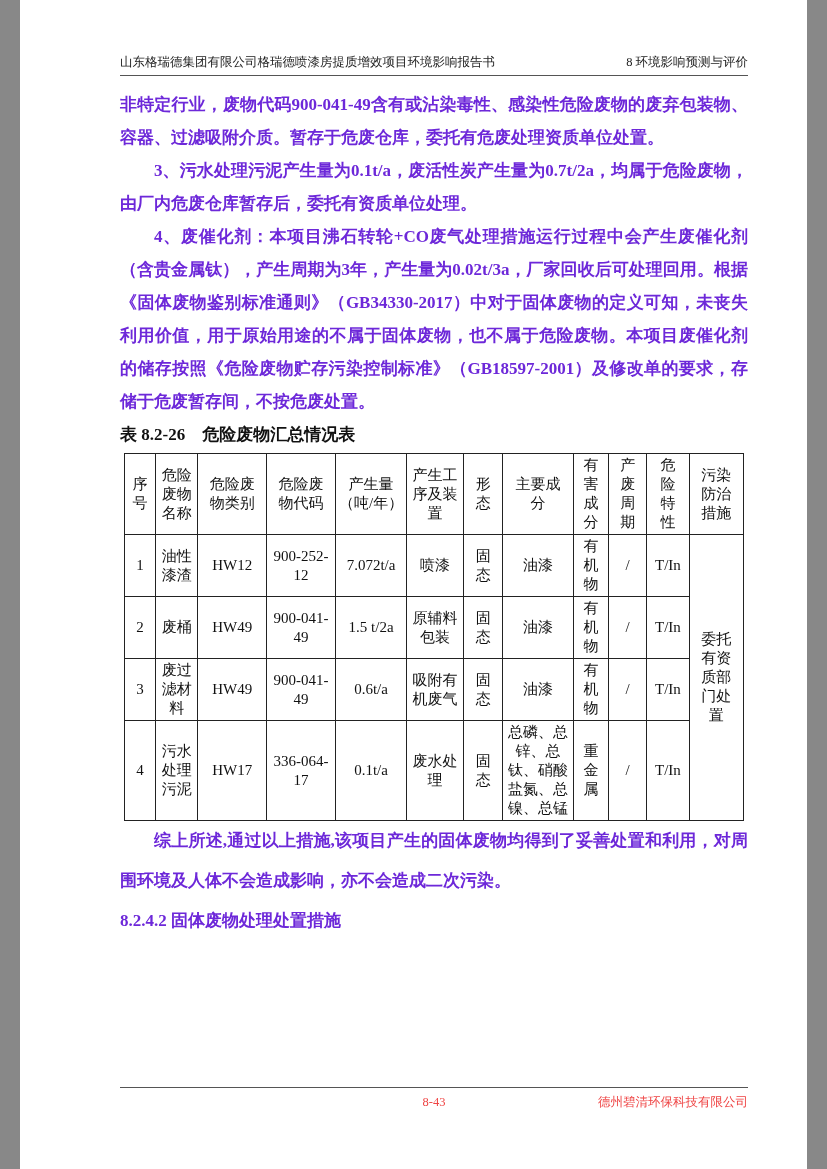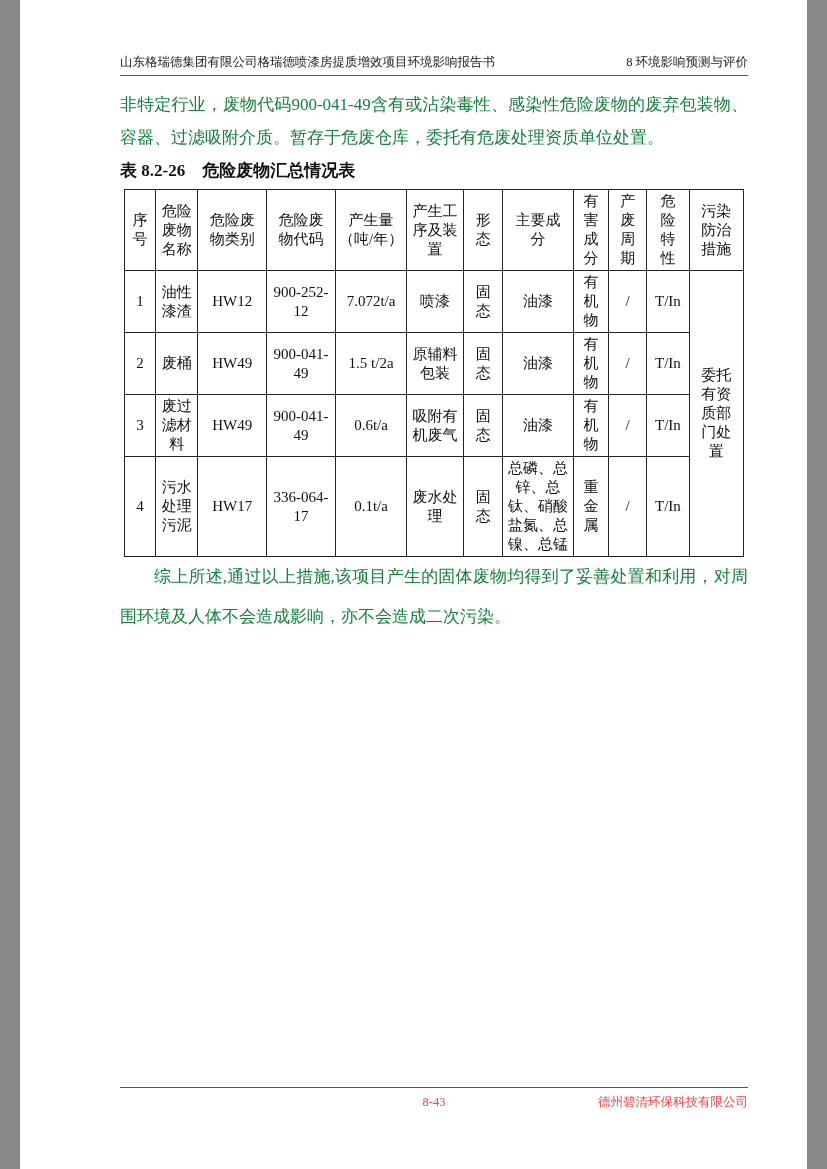--- a/index.html
+++ b/index.html
@@ -13,21 +13,21 @@
   .hdr {
     position:absolute; left:100px; top:53px; width:628px;
     display:flex; justify-content:space-between; align-items:flex-end;
     font-size:12.5px; line-height:18px; color:#222;
     border-bottom:1px solid #555; padding-bottom:4px;
   }
   
   .main { position:absolute; left:100px; top:88px; width:628px; }
   .main p {
     font-size:17px; line-height:33px; text-align:justify;
-    text-justify:inter-ideograph; color:#15803d;
+    text-justify:inter-ideograph; color:#6d28d9;font-weight:bold;
   }
   .main p.indent { text-indent:2em; }
   .tbl-title {
     font-size:17px; line-height:33px; font-weight:bold; text-align:left;
     color:#111;
   }
   
   table.waste {
     table-layout:fixed; border-collapse:collapse; margin:2px auto 0;
     width:620px; font-size:15px; line-height:19px; color:#111;
@@ -62,20 +62,22 @@
 
 <div class="page">
 
   <div class="hdr">
     <span>山东格瑞德集团有限公司格瑞德喷漆房提质增效项目环境影响报告书</span>
     <span>8 环境影响预测与评价</span>
   </div>
 
   <div class="main">
     <p>非特定行业，废物代码900-041-49含有或沾染毒性、感染性危险废物的废弃包装物、容器、过滤吸附介质。暂存于危废仓库，委托有危废处理资质单位处置。</p>
+    <p class="indent">3、污水处理污泥产生量为0.1t/a，废活性炭产生量为0.7t/2a，均属于危险废物，由厂内危废仓库暂存后，委托有资质单位处理。</p>
+    <p class="indent">4、废催化剂：本项目沸石转轮+CO废气处理措施运行过程中会产生废催化剂（含贵金属钛），产生周期为3年，产生量为0.02t/3a，厂家回收后可处理回用。根据《固体废物鉴别标准通则》（GB34330-2017）中对于固体废物的定义可知，未丧失利用价值，用于原始用途的不属于固体废物，也不属于危险废物。本项目废催化剂的储存按照《危险废物贮存污染控制标准》（GB18597-2001）及修改单的要求，存储于危废暂存间，不按危废处置。</p>
 
     <div class="tbl-title">表 8.2-26　危险废物汇总情况表</div>
 
     <table class="waste">
       <colgroup>
         <col style="width:31px">
           <col style="width:42px">
           <col style="width:68px">
         <col style="width:69px">
           <col style="width:70px">
@@ -206,20 +208,21 @@
 金
 属</td>
         <td>/</td>
         <td>T/In</td>
       </tr>
     </tbody>
       </table>
 
     <div class="after">
       <p class="indent">综上所述,通过以上措施,该项目产生的固体废物均得到了妥善处置和利用，对周围环境及人体不会造成影响，亦不会造成二次污染。</p>
+      <p class="sec-heading">8.2.4.2 固体废物处理处置措施</p>
     </div>
   </div>
 
   <div class="ftr">
     <span class="pageno">8-43</span>
     <span class="company">德州碧清环保科技有限公司</span>
   </div>
 
 </div>
 

